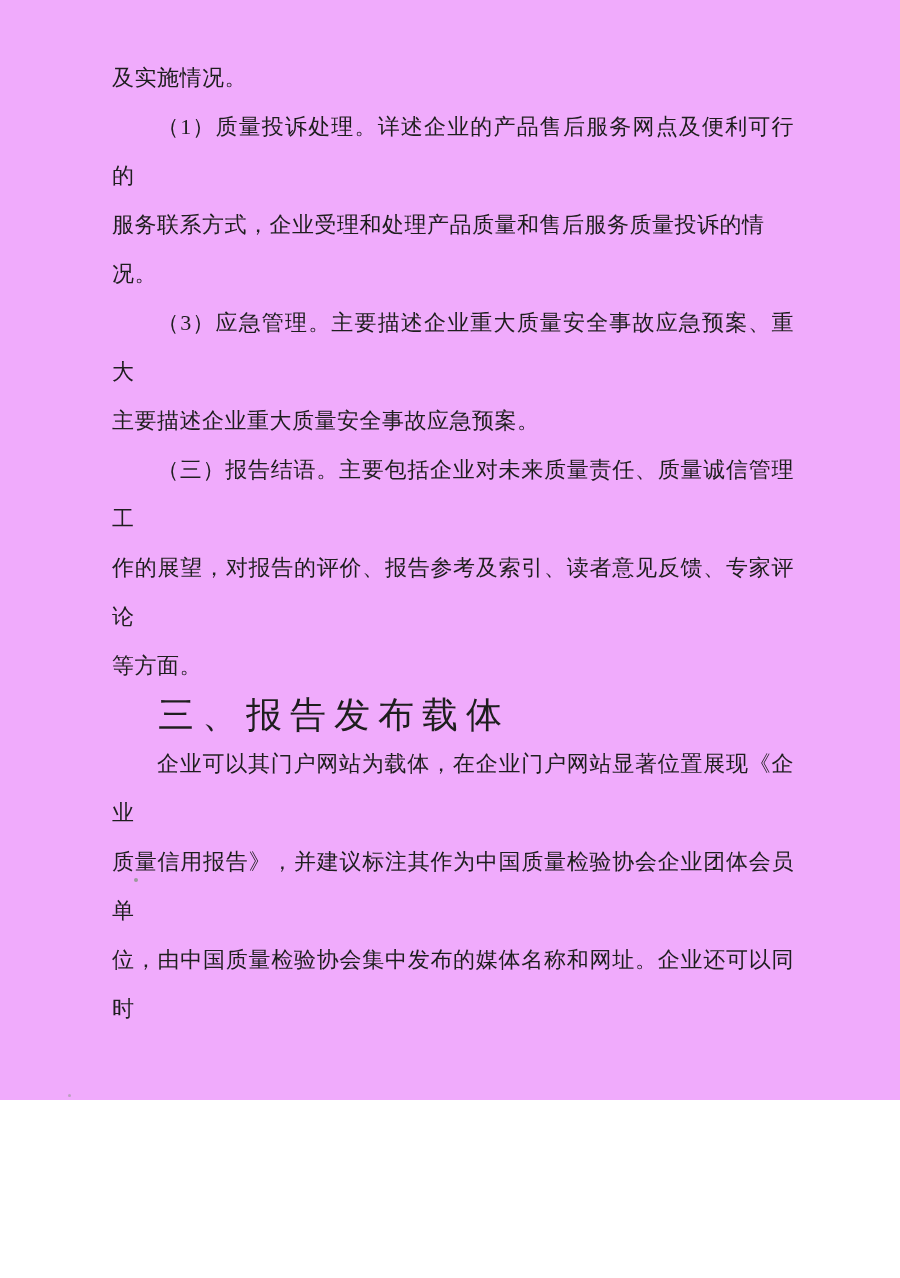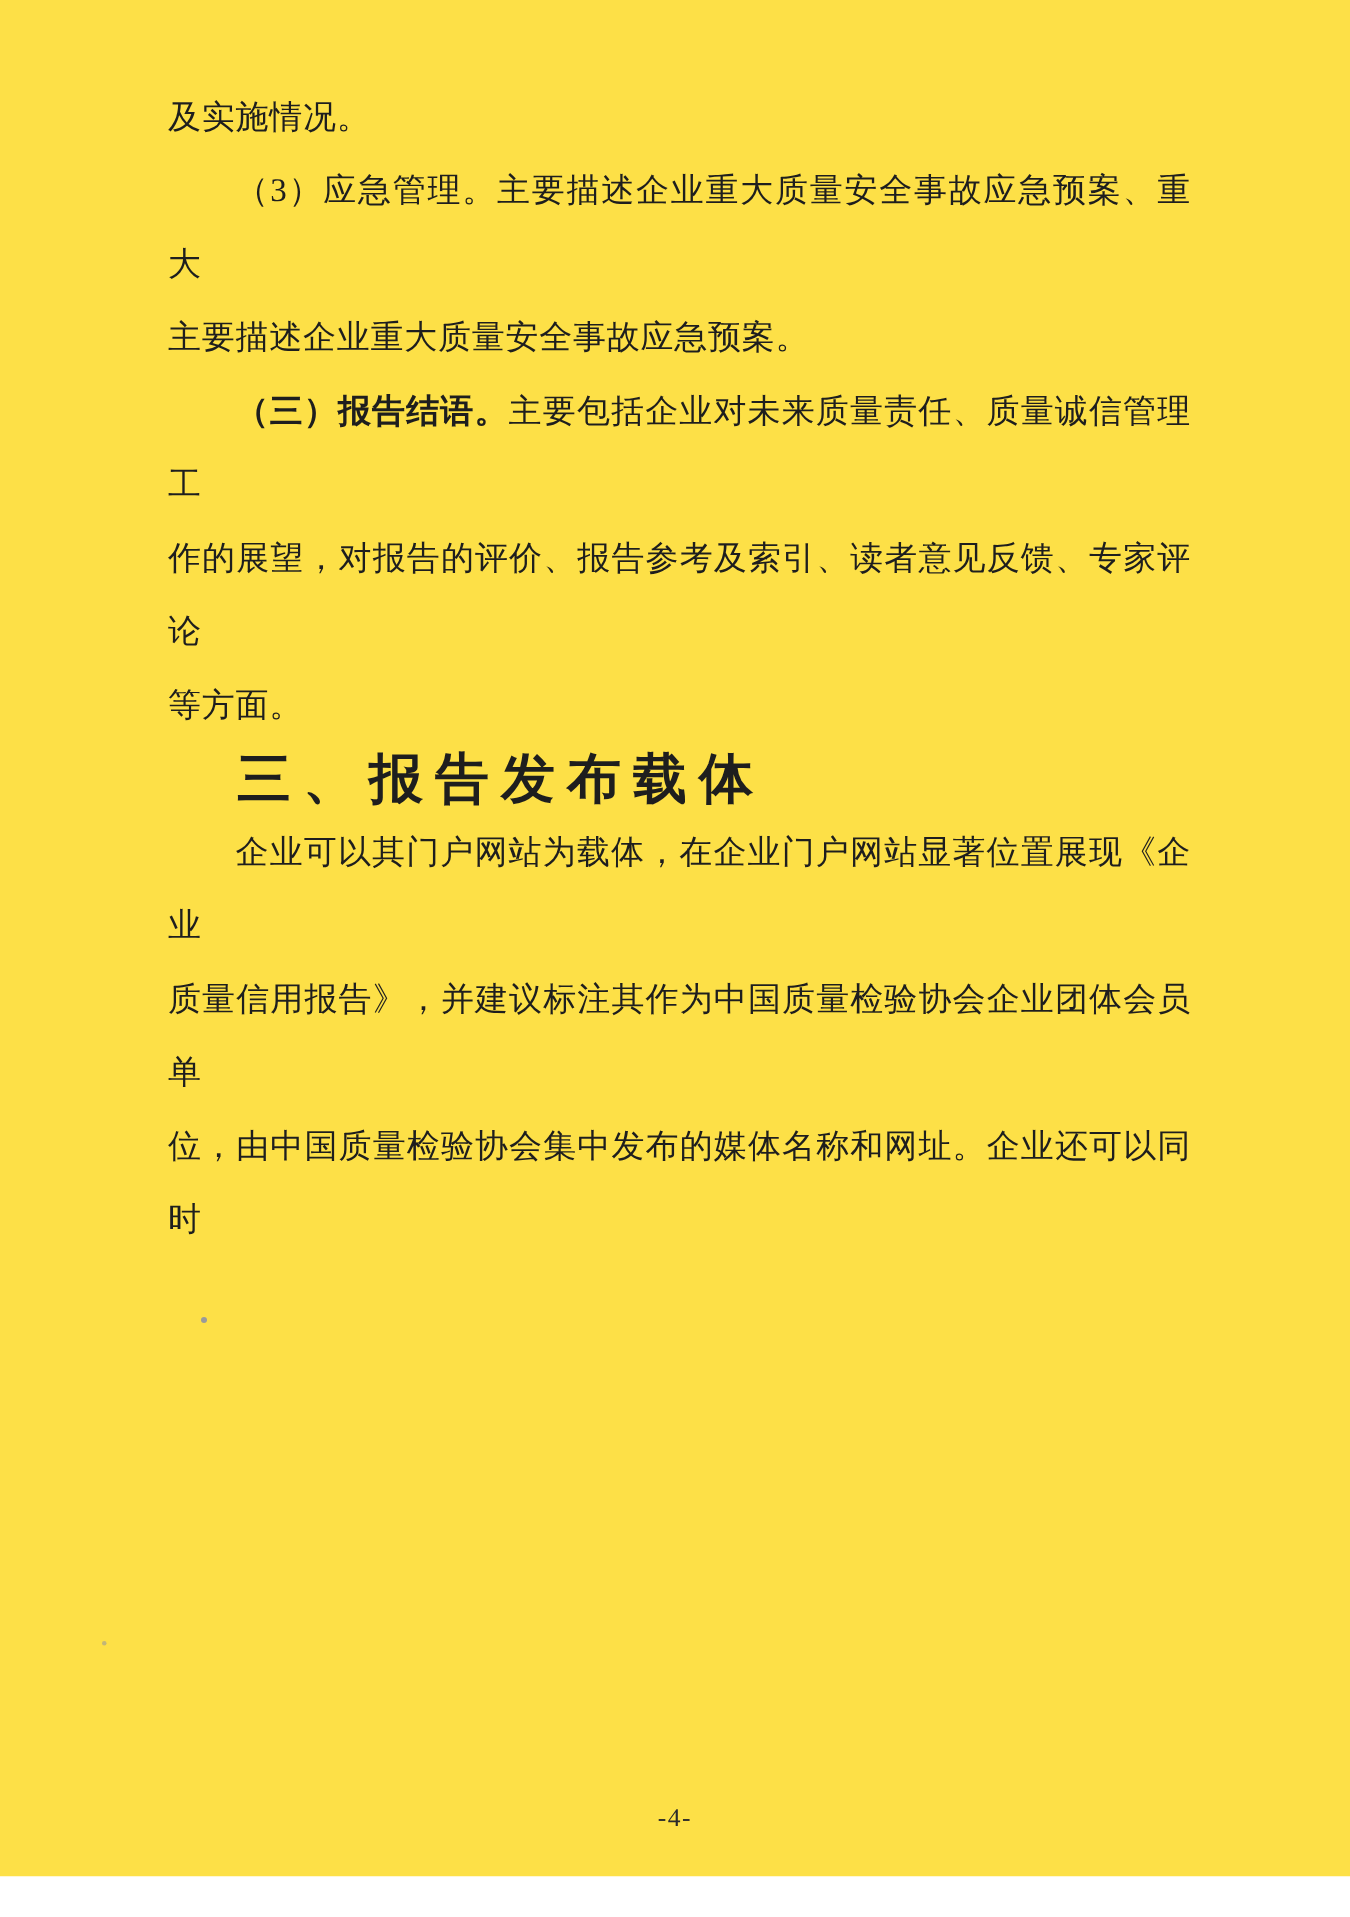--- a/index.html
+++ b/index.html
@@ -3,22 +3,22 @@
 <meta charset="utf-8">
 <style>
   html, body {
     margin: 0;
     padding: 0;
     background: #ffffff;
   }
   .page {
     position: relative;
     width: 900px;
-    height: 1251px;
-    background: #fde047;
+    height: 1100px;
+    background: #f0abfc;
     overflow: hidden;
     font-family: "Liberation Serif", serif;
     color: #1e1e1e;
   }
   .doc-body {
     position: absolute;
     left: 112px;
     top: 0;
     width: 682px;
     padding-top: 53px;
@@ -29,21 +29,21 @@
   .para .line {
     text-align: left;
     letter-spacing: 0.5px;
   }
   .para .line.fill {
     text-align: justify;
     text-align-last: justify;
     text-justify: inter-character;
   }
   .para .line.indent { text-indent: 45px; }
-  .bold { font-weight: 700; }
+  .bold { font-weight: 400; }
   .para.heading .line {
     font-family: "Liberation Sans", sans-serif;
     font-weight: 700;
     font-size: 36px;
     letter-spacing: 8px;
     text-indent: 46px;
   }
   .footer {
     position: absolute;
     left: 0;
@@ -64,20 +64,24 @@
 </style>
 </head>
 <body>
 
 <div class="page">
   <div class="doc-body">
       <div class="para body">
         <div class="line"><span>及实施情况。</span></div>
       </div>
       <div class="para body">
+        <div class="line fill indent"><span>（1）质量投诉处理。详述企业的产品售后服务网点及便利可行的</span></div>
+        <div class="line"><span>服务联系方式，企业受理和处理产品质量和售后服务质量投诉的情况。</span></div>
+      </div>
+      <div class="para body">
         <div class="line fill indent"><span>（3）应急管理。主要描述企业重大质量安全事故应急预案、重大</span></div>
         <div class="line"><span>主要描述企业重大质量安全事故应急预案。</span></div>
       </div>
       <div class="para body">
         <div class="line fill indent"><span class="bold">（三）报告结语。</span><span>主要包括企业对未来质量责任、质量诚信管理工</span></div>
         <div class="line fill"><span>作的展望，对报告的评价、报告参考及索引、读者意见反馈、专家评论</span></div>
         <div class="line"><span>等方面。</span></div>
       </div>
       <div class="para heading">
         <div class="line indent"><span class="bold">三、报告发布载体</span></div>

